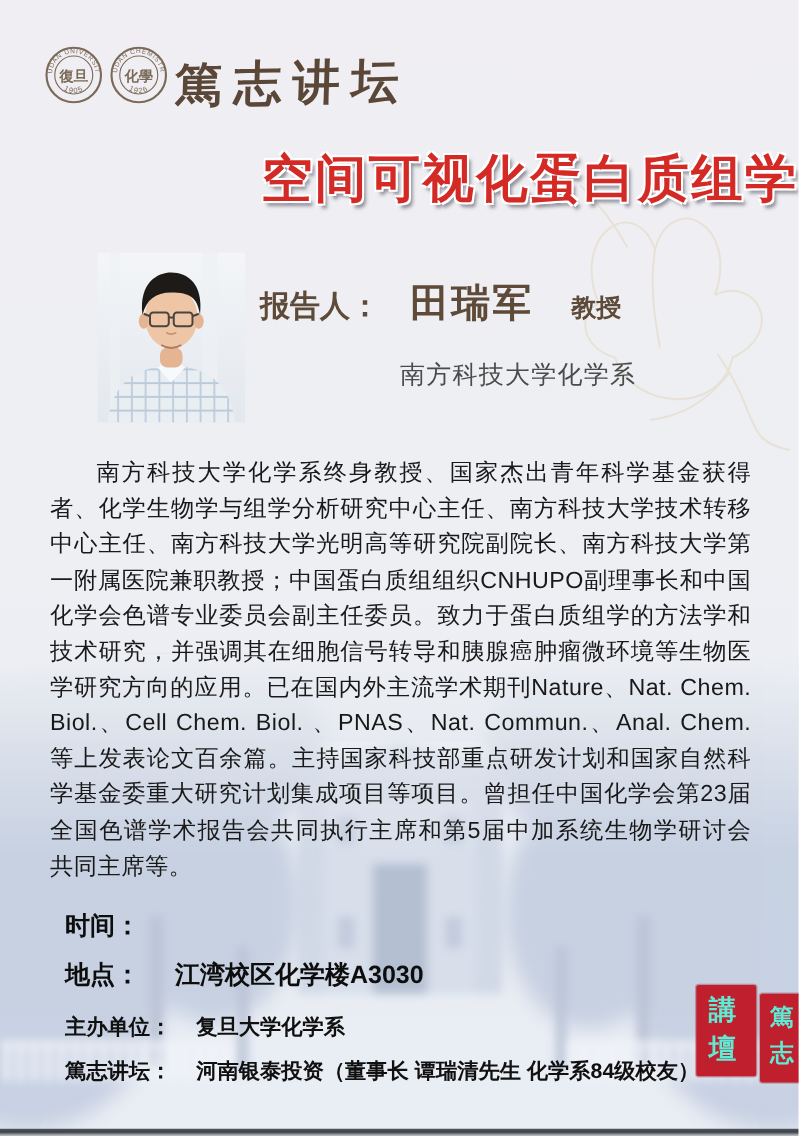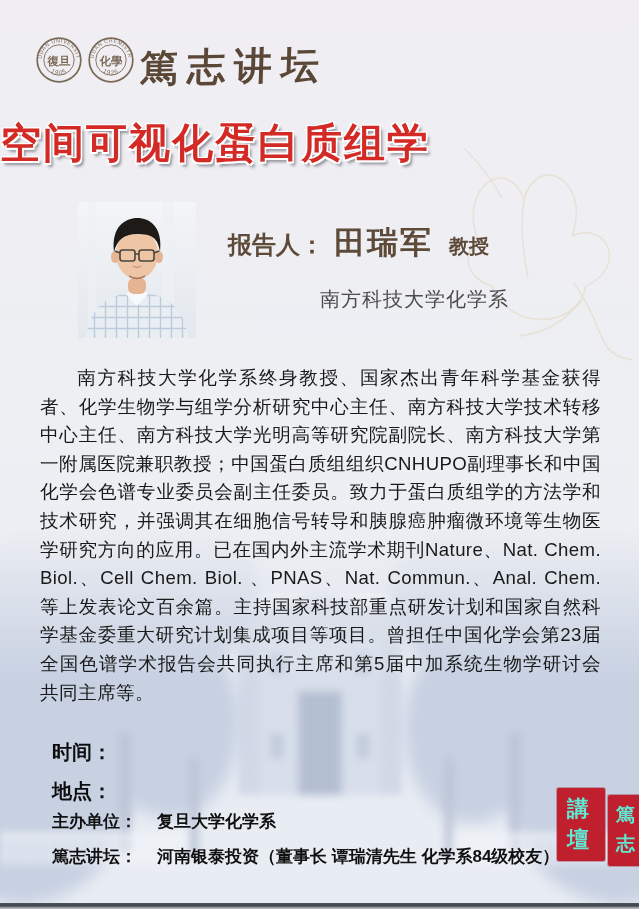--- a/index.html
+++ b/index.html
@@ -17,43 +17,43 @@
   .logos{position:absolute;left:36px;top:37px;display:flex;gap:6px;}
   .logo{width:46px;height:46px;}
   .calligraphy{
     position:absolute;left:140px;top:40px;width:300px;
     font-family:"DejaVu Serif","Liberation Serif",serif;
     font-size:38px;font-weight:700;color:#5a4737;letter-spacing:9px;
     transform:rotate(-1.2deg) skewX(-3deg);
   }
   
   .title{
-    position:absolute;left:0;top:116px;width:639px;text-align:left;
+    position:absolute;left:0;top:116px;width:639px;text-align:right;
     font-size:41px;font-weight:900;letter-spacing:2px;color:#d42a26;
     text-shadow:
       -1.5px -1.5px 0 #ffffff, 1.5px -1.5px 0 #ffffff,
       -1.5px 1.5px 0 #ffffff, 1.5px 1.5px 0 #ffffff,
       3px 4px 3px rgba(110,110,120,.75);
   }
   
   .photo{position:absolute;left:78px;top:202px;width:118px;height:136px;}
-  .speaker-row{position:absolute;left:228px;top:222px;display:flex;align-items:baseline;gap:10px;color:#5d4a38;}
+  .speaker-row{position:absolute;left:208px;top:222px;display:flex;align-items:baseline;gap:24px;color:#5d4a38;}
   .speaker-label{font-size:24px;font-weight:800;}
   .speaker-name{font-size:31px;font-weight:900;letter-spacing:2px;}
   .speaker-title{font-size:20px;font-weight:800;margin-left:6px;}
   .speaker-aff{position:absolute;left:320px;top:286px;font-size:20px;color:#4b4b4b;letter-spacing:1px;}
   
   .bio{
     position:absolute;left:40px;top:364px;width:561px;
     font-size:18.6px;line-height:28.6px;color:#191919;
     text-align:justify;text-indent:2em;letter-spacing:.4px;
   }
   
   .schedule{position:absolute;left:52px;top:727px;color:#0d0d0d;font-weight:800;font-size:20px;}
-  .schedule .line{display:flex;margin-bottom:12px;margin-top:12px;}
+  .schedule .line{display:flex;margin-bottom:12px;}
   .schedule .lab{width:88px;}
   
   .orgs{position:absolute;left:52px;top:810px;color:#101010;font-weight:800;font-size:17px;}
   .orgs .line{display:flex;margin-bottom:12px;gap:20px;}
   
   .seals{position:absolute;left:557px;top:788px;display:flex;gap:3px;}
   .seal{
     background:#c0202e;color:#5eead4;width:32px;padding:5px 16px 4px 0;
     font-family:"DejaVu Serif","Liberation Serif",serif;font-weight:700;
     font-size:22px;line-height:31px;text-align:right;word-break:break-all;
@@ -205,20 +205,21 @@
   <div class="speaker-aff">南方科技大学化学系</div>
 
   <div class="bio">南方科技大学化学系终身教授、国家杰出青年科学基金获得者、化学生物学与组学分析研究中心主任、南方科技大学技术转移中心主任、南方科技大学光明高等研究院副院长、南方科技大学第一附属医院兼职教授；中国蛋白质组组织CNHUPO副理事长和中国化学会色谱专业委员会副主任委员。致力于蛋白质组学的方法学和技术研究，并强调其在细胞信号转导和胰腺癌肿瘤微环境等生物医学研究方向的应用。已在国内外主流学术期刊Nature、Nat. Chem. Biol.、Cell Chem. Biol. 、PNAS、Nat. Commun.、Anal. Chem.等上发表论文百余篇。主持国家科技部重点研发计划和国家自然科学基金委重大研究计划集成项目等项目。曾担任中国化学会第23届全国色谱学术报告会共同执行主席和第5届中加系统生物学研讨会共同主席等。</div>
 
   <div class="schedule">
     <div class="line">
       <span class="lab">时间：</span>
     </div>
     <div class="line">
       <span class="lab">地点：</span>
+      <span>江湾校区化学楼A3030</span>
     </div>
   </div>
 
   <div class="orgs">
     <div class="line">
       <span>主办单位：</span>
       <span>复旦大学化学系</span>
     </div>
     <div class="line">
       <span>篤志讲坛：</span>

